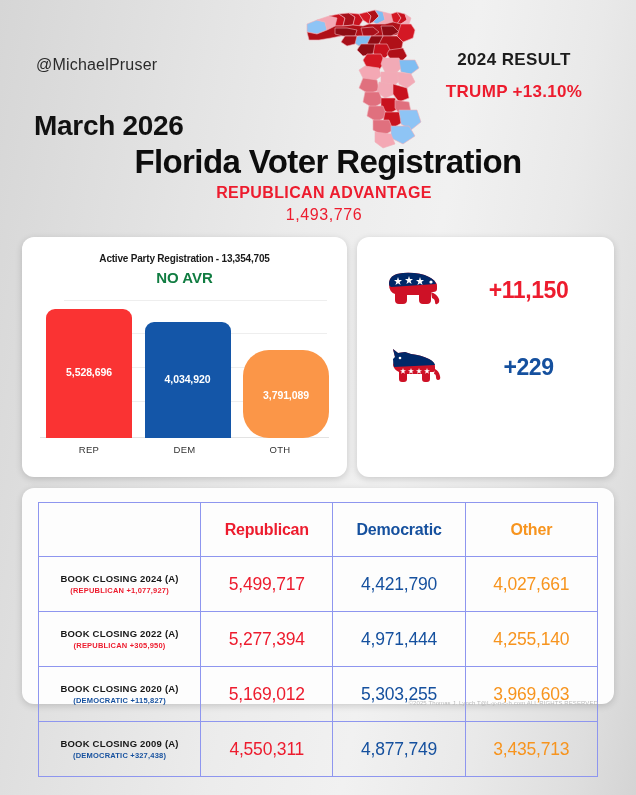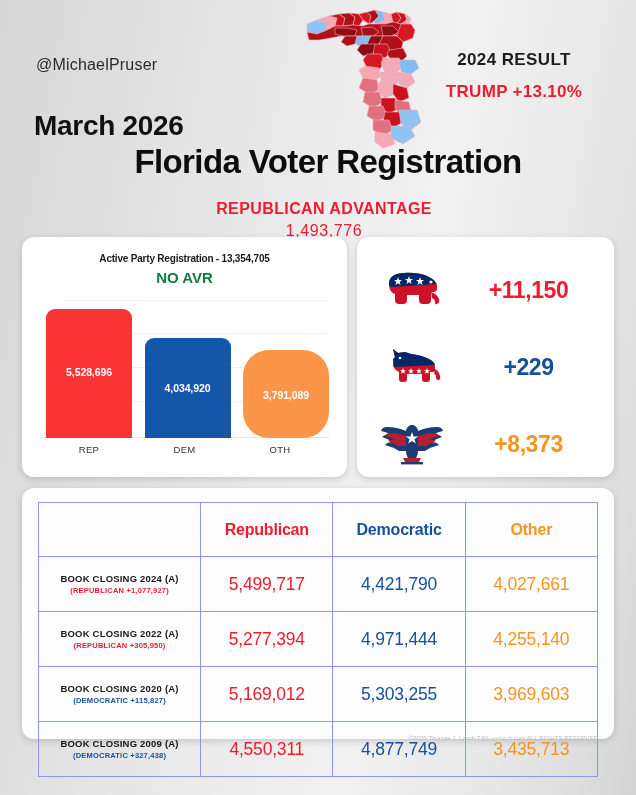--- a/index.html
+++ b/index.html
@@ -80,21 +80,21 @@
     font-size: 33px;
     font-weight: 700;
     color: #0d0d0d;
     letter-spacing: -0.6px;
     padding-left: 20px;
   }
 
   .advantage {
     position: absolute;
     left: 0; right: 0;
-    top: 200px;
+    top: 184px;
     text-align: center;
     padding-left: 12px;
   }
   .advantage-label {
     font-size: 16px;
     font-weight: 700;
     letter-spacing: 0.4px;
   }
   .advantage-value {
     font-size: 16px;
@@ -249,21 +249,21 @@
     font-weight: 700;
     letter-spacing: -0.4px;
   }
 
   
   .table-card {
     position: absolute;
     left: 22px;
     right: 22px;
     top: 488px;
-    height: 251px;
+    height: 216px;
     background: #fdfdfd;
     border-radius: 12px;
     box-shadow: 0 2px 7px rgba(0,0,0,0.16);
     padding: 14px 16px 12px 16px;
   }
 
   table {
     width: 100%;
     border-collapse: collapse;
     table-layout: fixed;
@@ -401,21 +401,21 @@
       <div class="gridline" style="top:103px"></div>
       <div class="axis-line"></div>
 
       <div class="bars">
         <div class="bar-col">
           <div class="bar" id="bar0" style="height: 129px; background: rgb(250, 51, 51);">
             <span class="bar-value">5,528,696</span>
           </div>
         </div>
         <div class="bar-col">
-          <div class="bar" id="bar1" style="height: 100px; background: rgb(20, 86, 168);">
+          <div class="bar" id="bar1" style="height: 116px; background: rgb(20, 86, 168);">
             <span class="bar-value">4,034,920</span>
           </div>
         </div>
         <div class="bar-col">
           <div class="bar" id="bar2" style="height: 88px; background: rgb(251, 150, 72); border-radius: 26px;">
             <span class="bar-value">3,791,089</span>
           </div>
         </div>
       </div>
     </div>
@@ -459,35 +459,20 @@
               <polygon points="22,23 22.8,25.2 25,25.2 23.2,26.6 23.9,28.8 22,27.5 20.1,28.8 20.8,26.6 19,25.2 21.2,25.2"></polygon>
               <polygon points="30,23 30.8,25.2 33,25.2 31.2,26.6 31.9,28.8 30,27.5 28.1,28.8 28.8,26.6 27,25.2 29.2,25.2"></polygon>
               <polygon points="38,23 38.8,25.2 41,25.2 39.2,26.6 39.9,28.8 38,27.5 36.1,28.8 36.8,26.6 35,25.2 37.2,25.2"></polygon>
               <polygon points="46,23 46.8,25.2 49,25.2 47.2,26.6 47.9,28.8 46,27.5 44.1,28.8 44.8,26.6 43,25.2 45.2,25.2"></polygon>
             </g>
           </svg>
         </div>
         <div class="change-val" style="color: rgb(21, 80, 158);">+229</div>
       </div>
 
-      <div class="change-row">
-        <div class="change-icon">
-          <svg width="66" height="46" viewBox="0 0 66 46">
-            <path d="M33 4 Q29 4 27 9 L27 30 Q27 37 33 41 Q39 37 39 30 L39 9 Q37 4 33 4 Z" fill="#1F3B73"></path>
-            <path d="M27 10 Q18 6 8 6 Q3 6 2 10 Q8 11 12 14 Q6 13 3 16 Q9 18 14 21 Q8 21 6 24 Q14 26 20 30 L27 30 Z" fill="#1F3B73"></path>
-            <path d="M39 10 Q48 6 58 6 Q63 6 64 10 Q58 11 54 14 Q60 13 63 16 Q57 18 52 21 Q58 21 60 24 Q52 26 46 30 L39 30 Z" fill="#1F3B73"></path>
-            <path d="M27 15 Q19 12 11 12 Q7 12 6 15 Q12 16 16 19 Q11 18 9 20 Q15 22 19 25 L27 25 Z" fill="#B3202F"></path>
-            <path d="M39 15 Q47 12 55 12 Q59 12 60 15 Q54 16 50 19 Q55 18 57 20 Q51 22 47 25 L39 25 Z" fill="#B3202F"></path>
-            <polygon points="33,11 34.6,15.4 39.2,15.4 35.4,18.2 36.9,22.6 33,19.9 29.1,22.6 30.6,18.2 26.8,15.4 31.4,15.4" fill="#ffffff"></polygon>
-            <path d="M24 37 L42 37 L40 41 L26 41 Z" fill="#B3202F"></path>
-            <rect x="22" y="41" width="22" height="2.4" fill="#1F3B73"></rect>
-          </svg>
-        </div>
-        <div class="change-val" style="color: rgb(247, 148, 30);">+8,373</div>
-      </div>
 
     </div>
   </div>
 </div>
 
 <div class="table-card">
   <table>
     <thead>
       <tr>
         <th class="col-label"></th>

